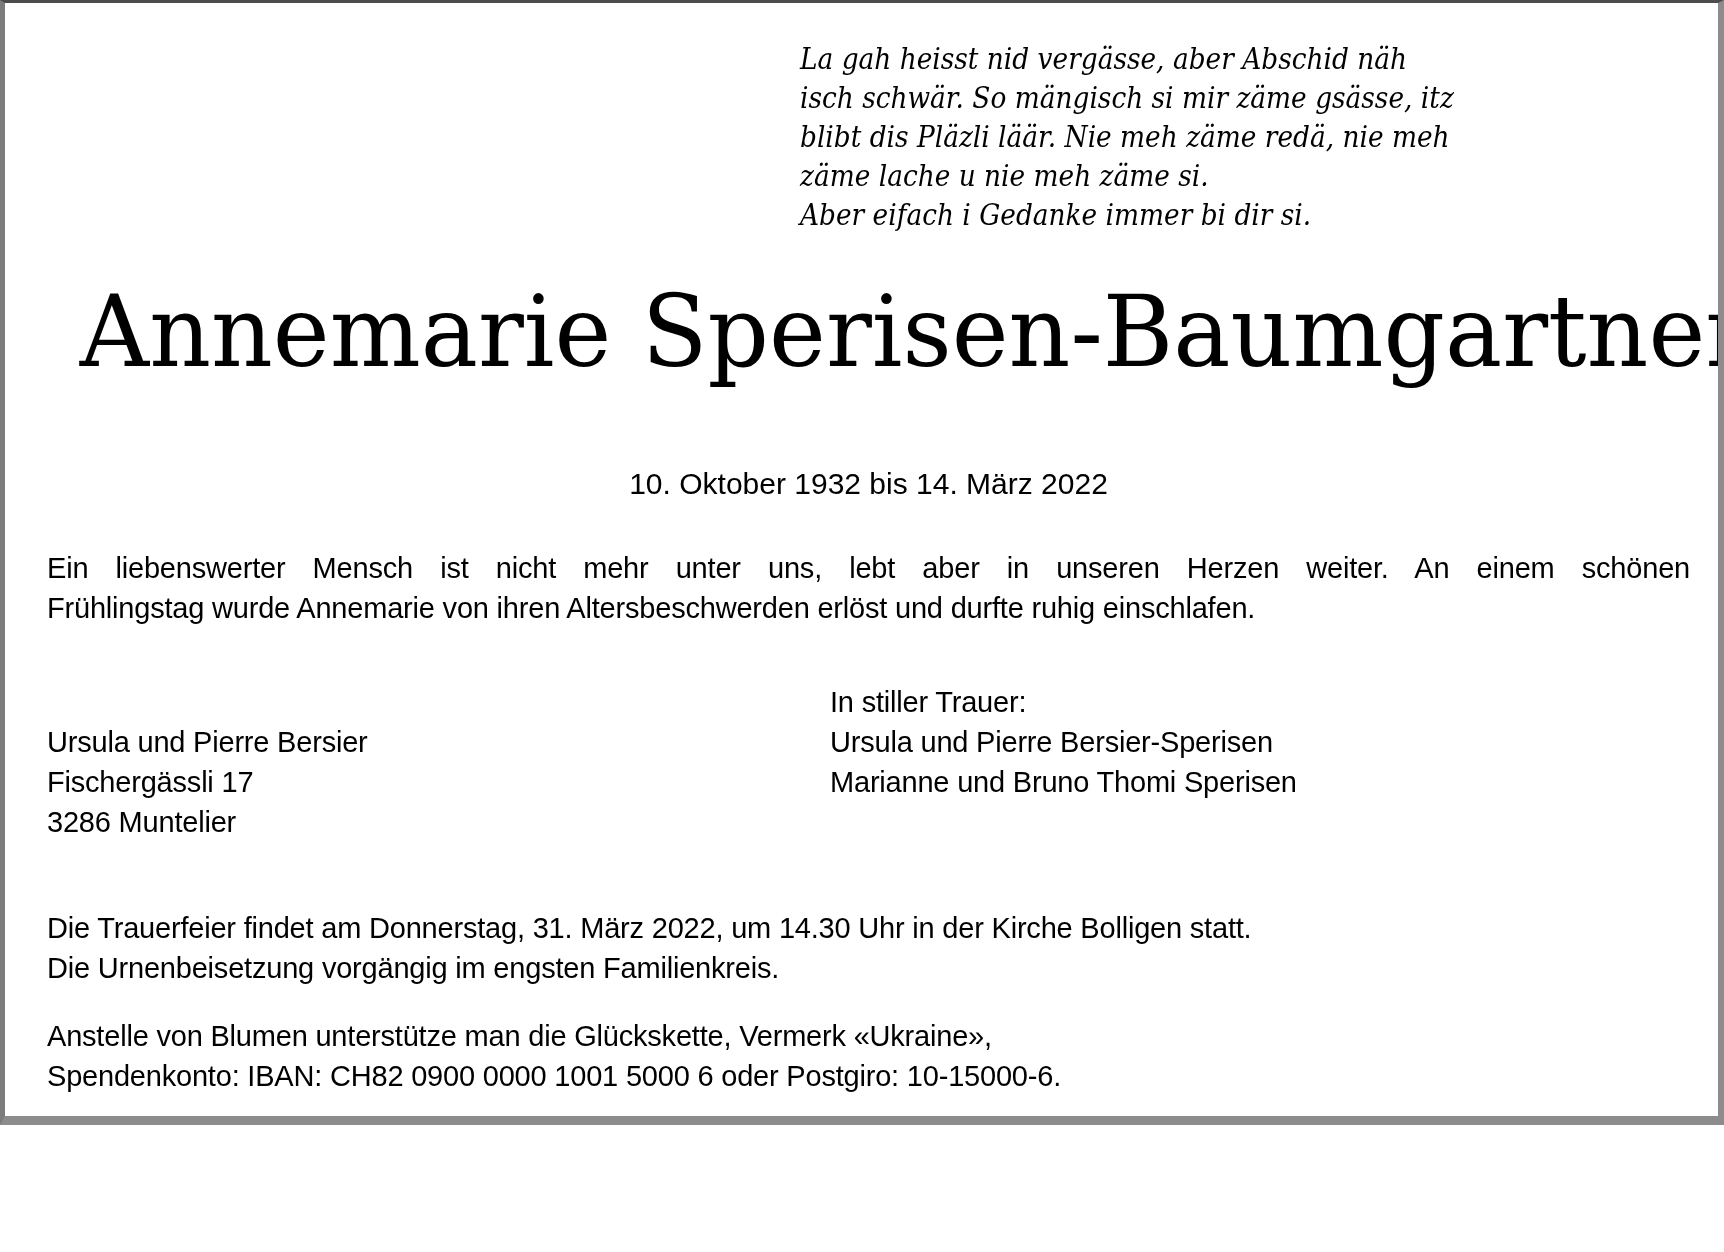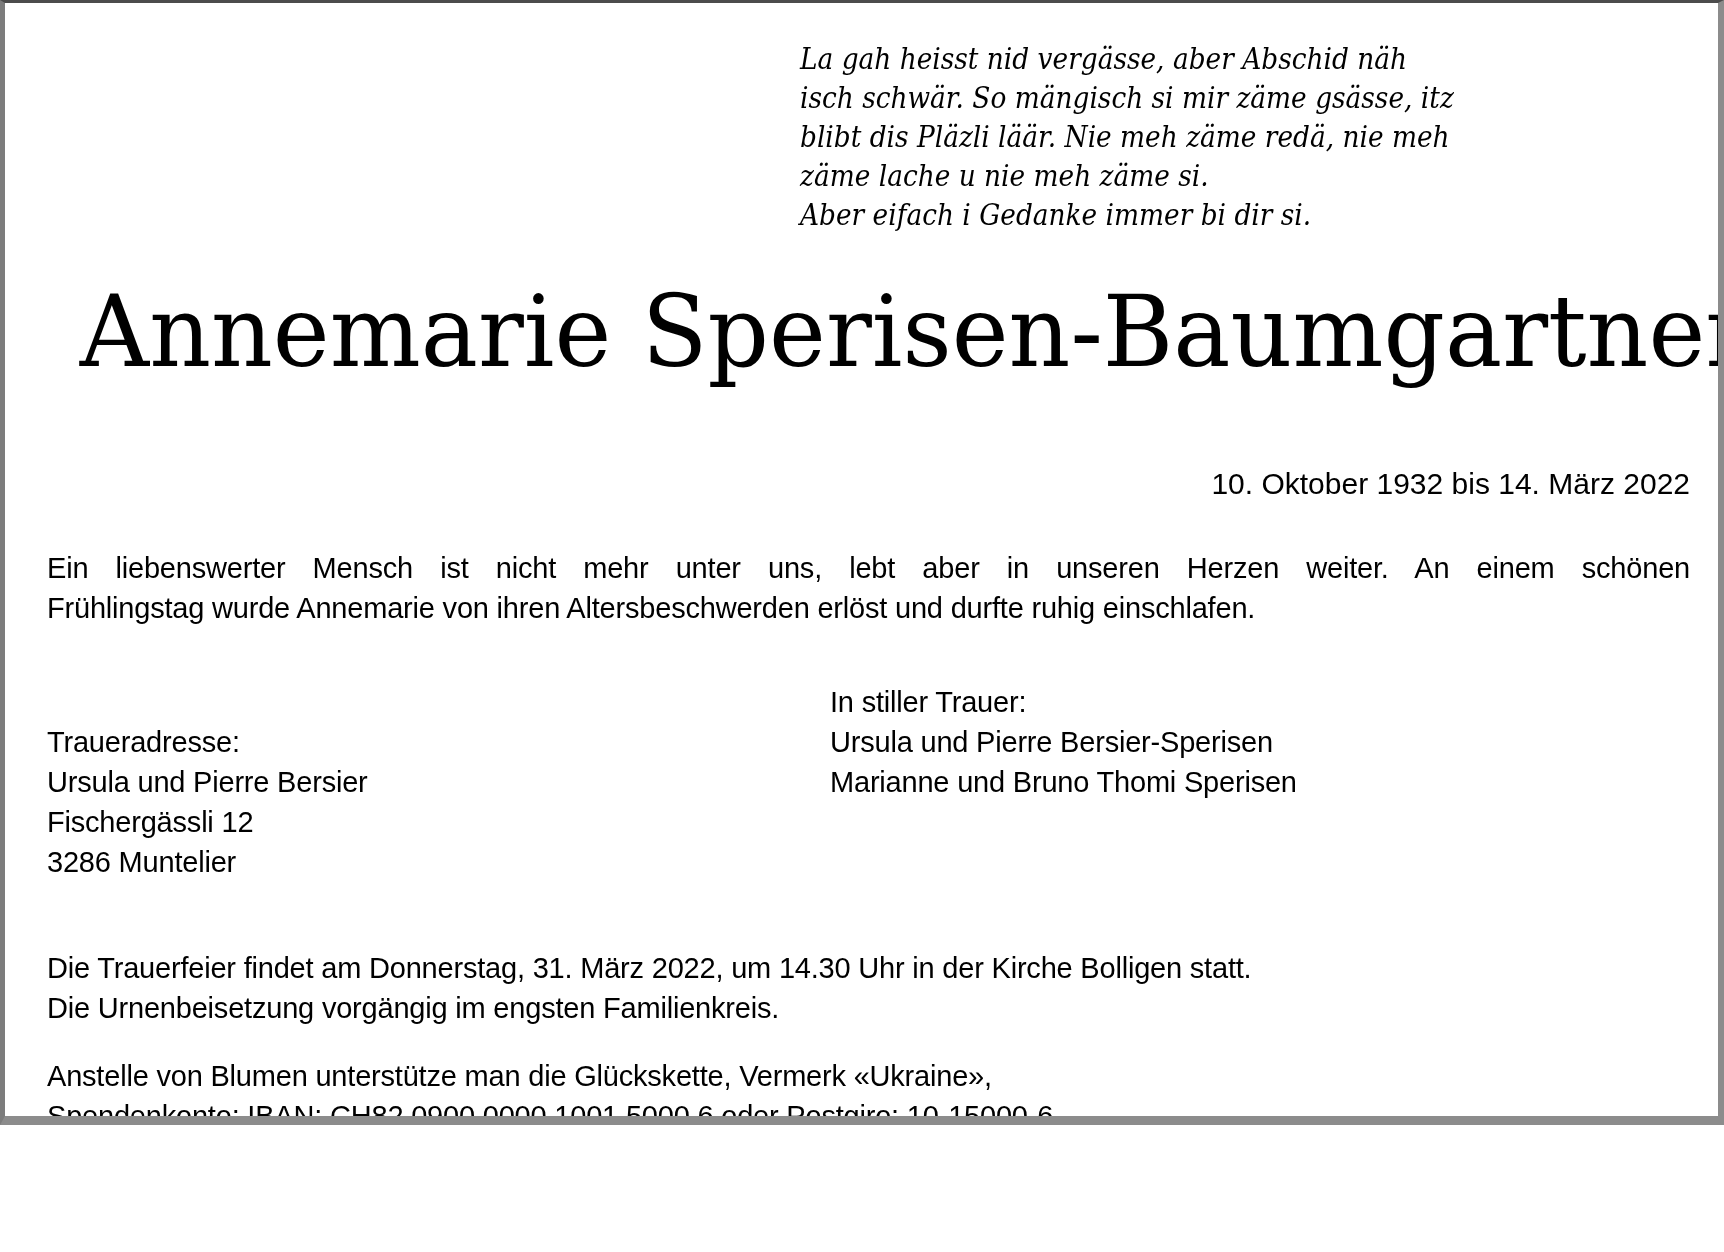--- a/index.html
+++ b/index.html
@@ -60,21 +60,21 @@
     line-height: 120px;
     text-align: center;
     white-space: nowrap;
     transform: scaleX(0.96);
     transform-origin: center top;
   }
   .dates {
     margin-top: 72px;
     font-size: 30px;
     line-height: 40px;
-    text-align: right;
+    text-align: center;
   }
 
   
   .columns {
     margin-top: 54px;
     display: grid;
     grid-template-columns: 783px auto;
     font-size: 29px;
     line-height: 40px;
     letter-spacing: -0.2px;
@@ -102,23 +102,22 @@
 
   <div class="dates">10. Oktober 1932 bis 14. März 2022</div>
 
   <div class="para mourning">
     <div class="line just">Ein liebenswerter Mensch ist nicht mehr unter uns, lebt aber in unseren Herzen weiter. An einem schönen</div>
     <div class="line">Frühlingstag wurde Annemarie von ihren Altersbeschwerden erlöst und durfte ruhig einschlafen.</div>
   </div>
 
   <div class="columns">
     <div class="col address">
-      <div>Traueradresse:</div>
       <div>Ursula und Pierre Bersier</div>
-      <div>Fischergässli 12</div>
+      <div>Fischergässli 17</div>
       <div>3286 Muntelier</div>
     </div>
     <div class="col family">
       <div>In stiller Trauer:</div>
       <div>Ursula und Pierre Bersier-Sperisen</div>
       <div>Marianne und Bruno Thomi Sperisen</div>
     </div>
   </div>
 
   <div class="para service">

